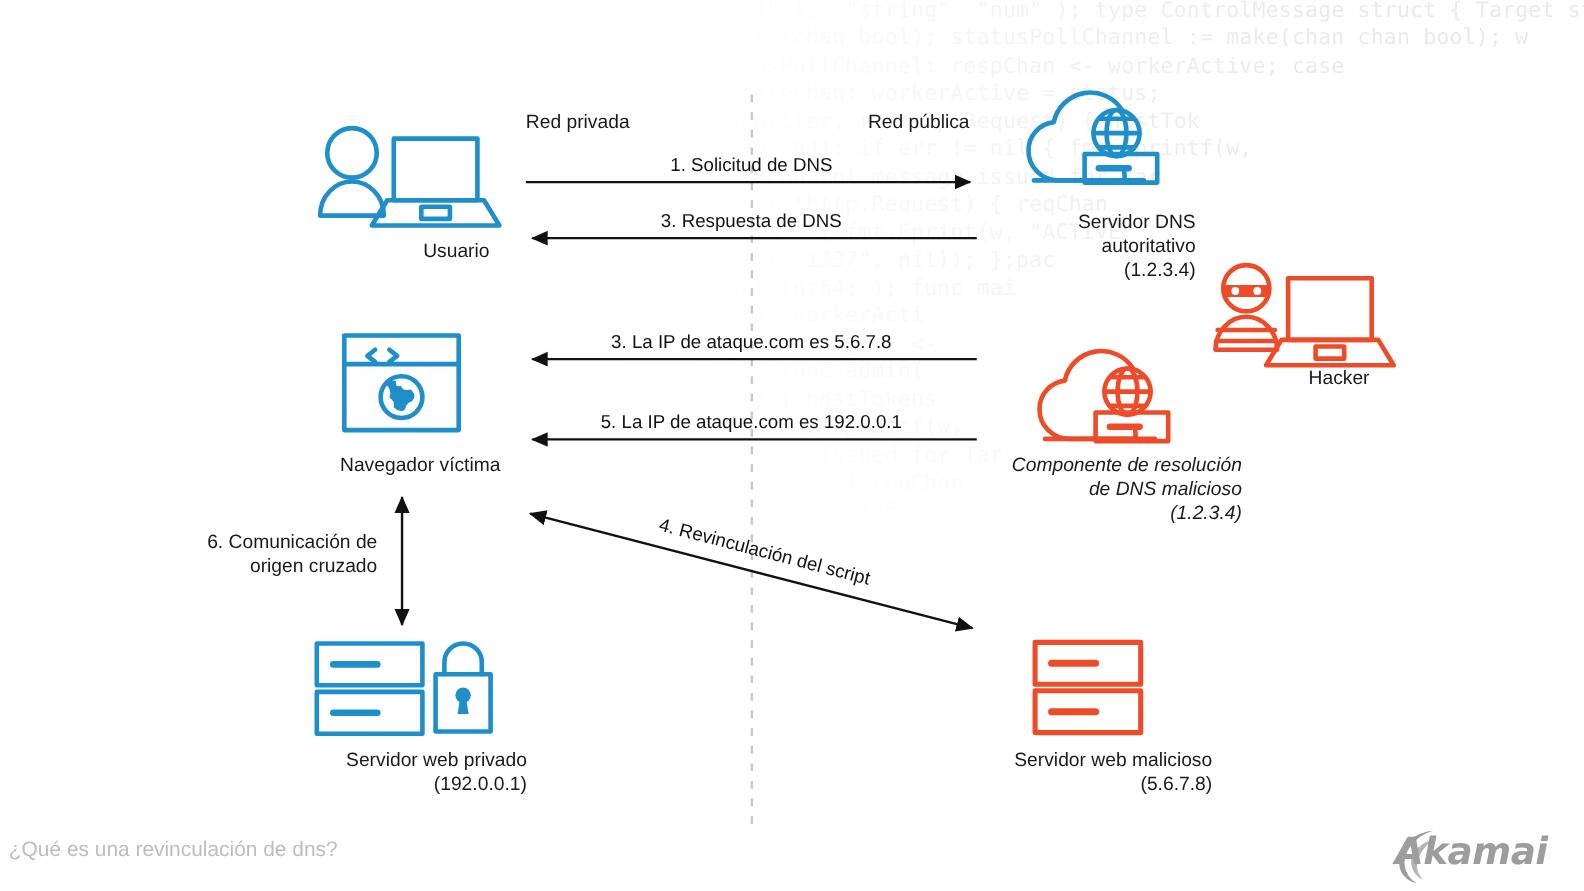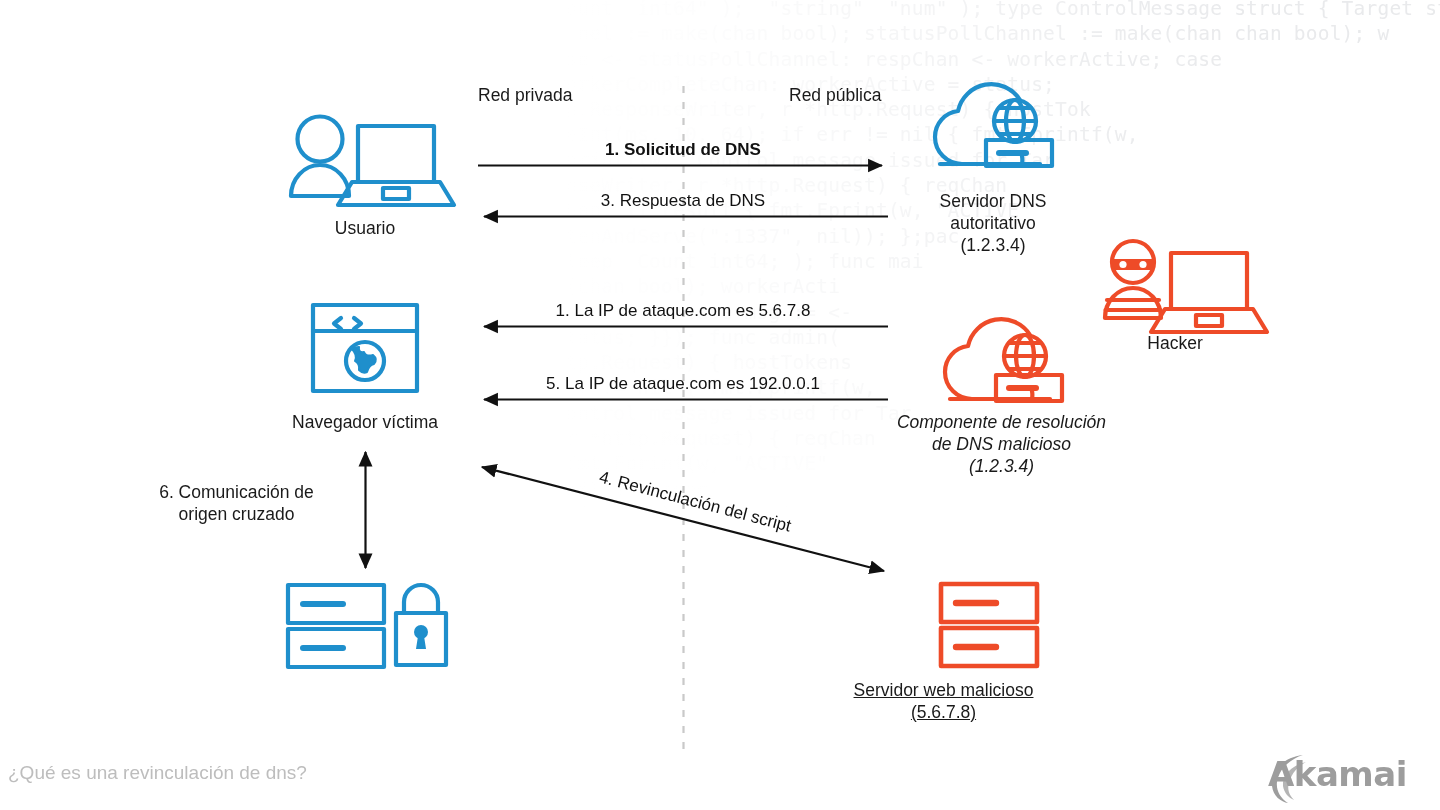--- a/index.html
+++ b/index.html
@@ -46,29 +46,30 @@
     pointer-events:none;
   }
 
   
   .abs{position:absolute;}
   .lbl{
     position:absolute;
     color:#1a1a1a;
     font-size:17.5px;
     line-height:22px;
-    text-align:center;
+    text-align:right;
     white-space:pre-line;
   }
   .hdr{
     position:absolute;
     color:#1a1a1a;
     font-size:17.5px;
     line-height:22px;
     white-space:nowrap;
+    margin-top:15px;
   }
   .arrowlbl{
     position:absolute;
     color:#111111;
     font-size:17px;
     line-height:20px;
     white-space:nowrap;
     text-align:center;
   }
   .footer-q{
@@ -78,20 +79,21 @@
     font-size:19px;
     white-space:nowrap;
   }
   
   .akamai{
     position:absolute;left:1268px;top:757px;
     color:#9d9d9d;
     font-family:"DejaVu Sans", sans-serif;
     font-size:34px;
     font-weight:bold;
+    font-style:italic;
     letter-spacing:-0.5px;
     line-height:34px;
   }
   svg{display:block;overflow:visible;}
 </style>
 </head>
 <body>
 
 <div id="stage">
 
@@ -207,23 +209,23 @@
     </g>
 
     <g fill="none" stroke="#ee4b28" stroke-width="4.6" stroke-linecap="round" stroke-linejoin="round">
       <rect x="941" y="584" width="96" height="38"></rect>
       <line x1="956" y1="603" x2="996" y2="603" stroke-width="6.4"></line>
       <rect x="941" y="628" width="96" height="38"></rect>
       <line x1="956" y1="647" x2="996" y2="647" stroke-width="6.4"></line>
     </g>
   </svg>
 
-  <div class="arrowlbl" style="left:478px;top:140px;width:410px;font-weight:bold;">1. Solicitud de DNS</div>
+  <div class="arrowlbl" style="left:478px;top:140px;width:410px;">1. Solicitud de DNS</div>
   <div class="arrowlbl" style="left:478px;top:191px;width:410px;">3. Respuesta de DNS</div>
-  <div class="arrowlbl" style="left:478px;top:301px;width:410px;">1. La IP de ataque.com es 5.6.7.8</div>
+  <div class="arrowlbl" style="left:478px;top:301px;width:410px;">3. La IP de ataque.com es 5.6.7.8</div>
   <div class="arrowlbl" style="left:478px;top:374px;width:410px;">5. La IP de ataque.com es 192.0.0.1</div>
 
   <div class="arrowlbl" style="left:575px;top:492px;width:240px;transform:rotate(14.6deg);transform-origin:50% 50%;">4. Revinculación del script</div>
 
   <div class="lbl" style="left:130px;top:481px;width:213px;">6. Comunicación de
 origen cruzado</div>
 
   <div class="lbl" style="left:285px;top:217px;width:160px;">Usuario</div>
 
   <div class="lbl" style="left:899px;top:190px;width:188px;">Servidor DNS
@@ -231,22 +233,24 @@
 (1.2.3.4)</div>
 
   <div class="lbl" style="left:275px;top:411px;width:180px;">Navegador víctima</div>
 
   <div class="lbl" style="left:874px;top:411px;width:255px;font-style:italic;">Componente de resolución
 de DNS malicioso
 (1.2.3.4)</div>
 
   <div class="lbl" style="left:1105px;top:332px;width:140px;">Hacker</div>
 
-
-  <div class="lbl" style="left:831px;top:679px;width:225px;text-decoration:underline;">Servidor web malicioso
+  <div class="lbl" style="left:254px;top:679px;width:225px;">Servidor web privado
+(192.0.0.1)</div>
+
+  <div class="lbl" style="left:877px;top:679px;width:225px;">Servidor web malicioso
 (5.6.7.8)</div>
 
   <div class="footer-q">¿Qué es una revinculación de dns?</div>
 
   <svg class="abs" style="left:1270px;top:752px;" width="40" height="52">
     <path d="M 33 3 C 11 6 0 20 2 34 C 3 44 11 50 18 51 C 10 46 6 38 7 30 C 9 17 20 7 33 3 z" fill="#9d9d9d"></path>
     <path d="M 36 10 C 20 14 12 24 13 34 C 14 41 19 46 24 48 C 19 43 17 37 19 30 C 22 21 28 14 36 10 z" fill="#b5b5b5"></path>
   </svg>
   <div class="akamai">Akamai</div>
 

